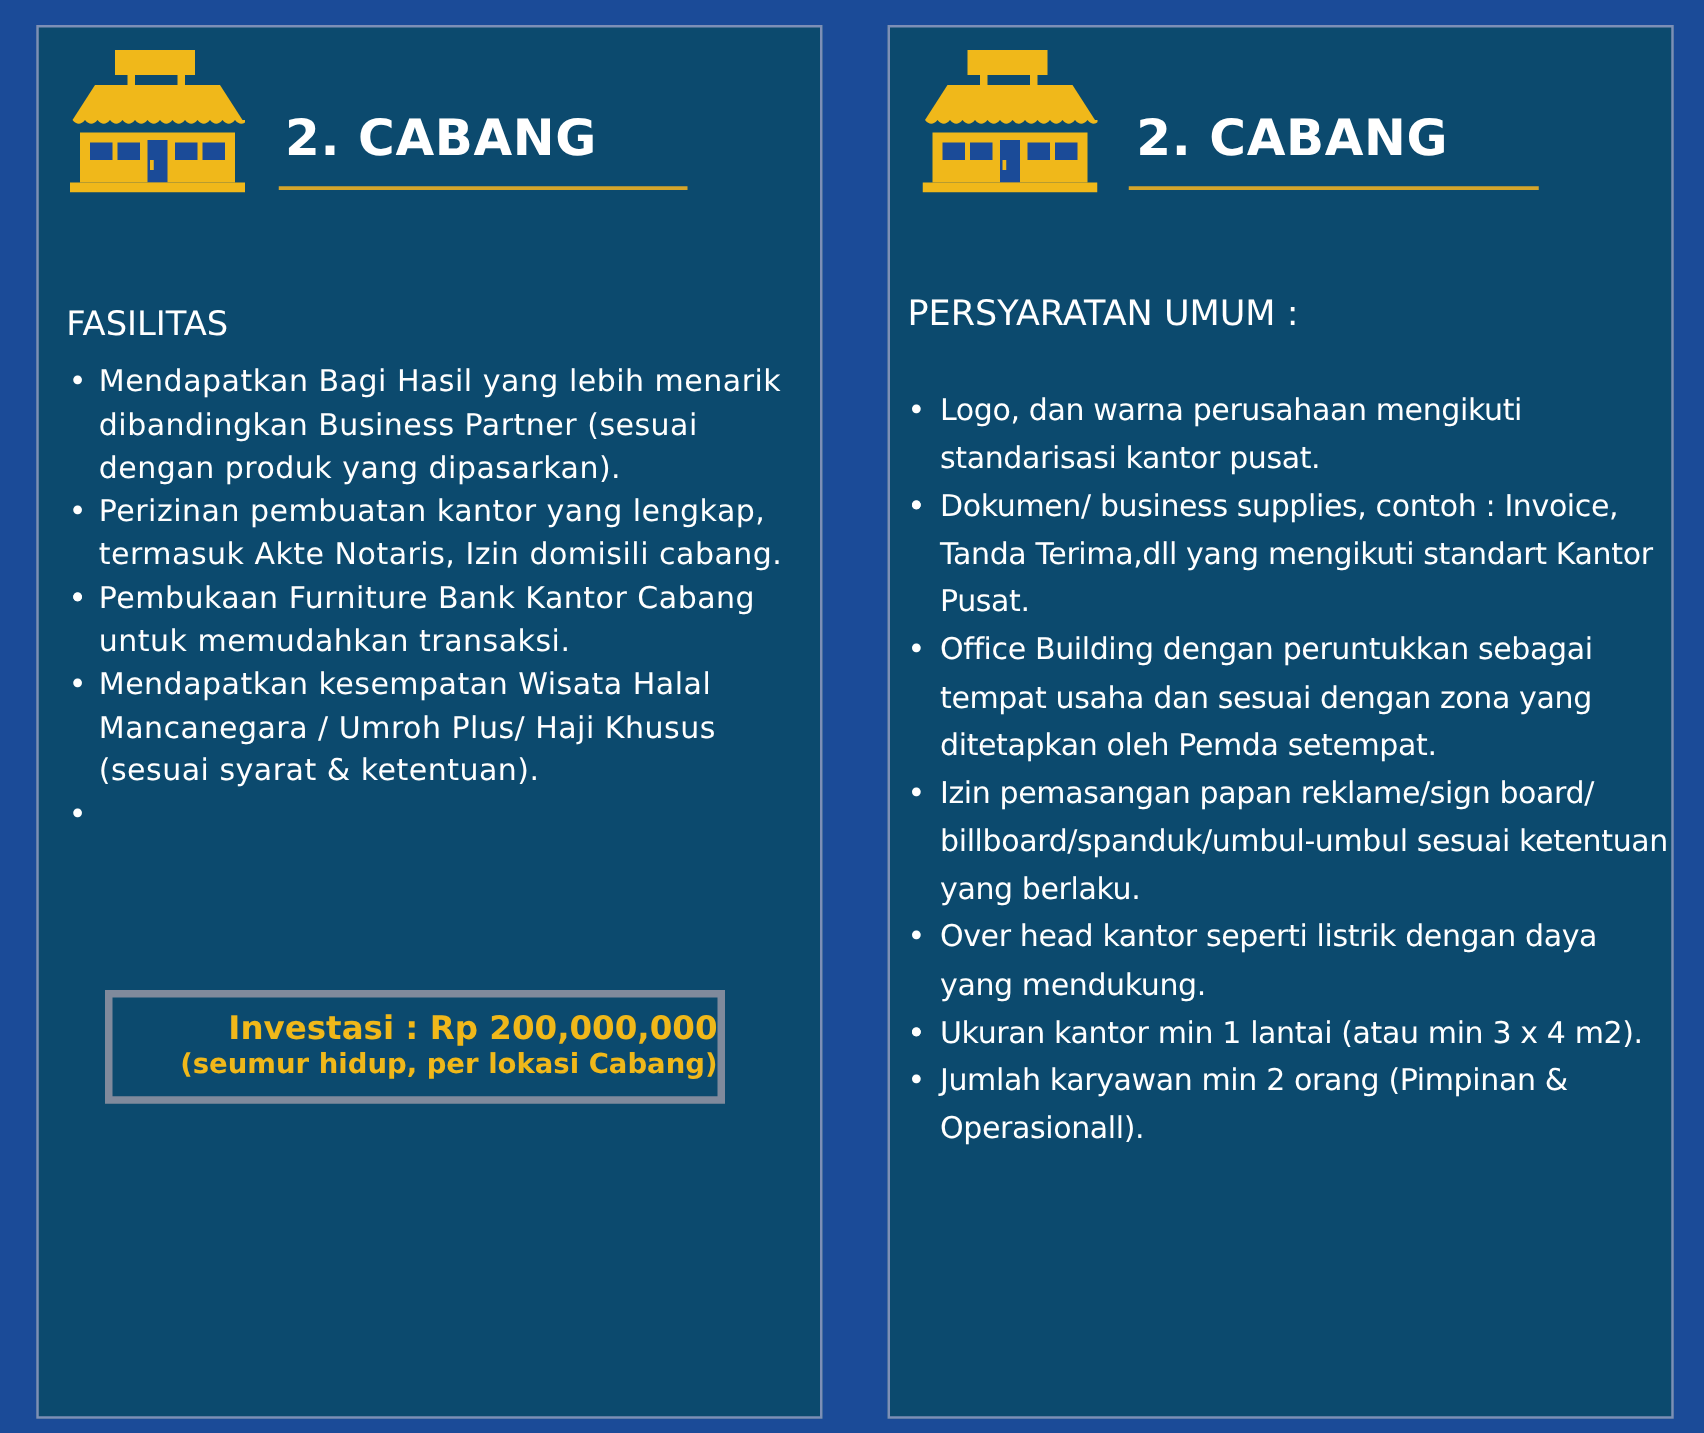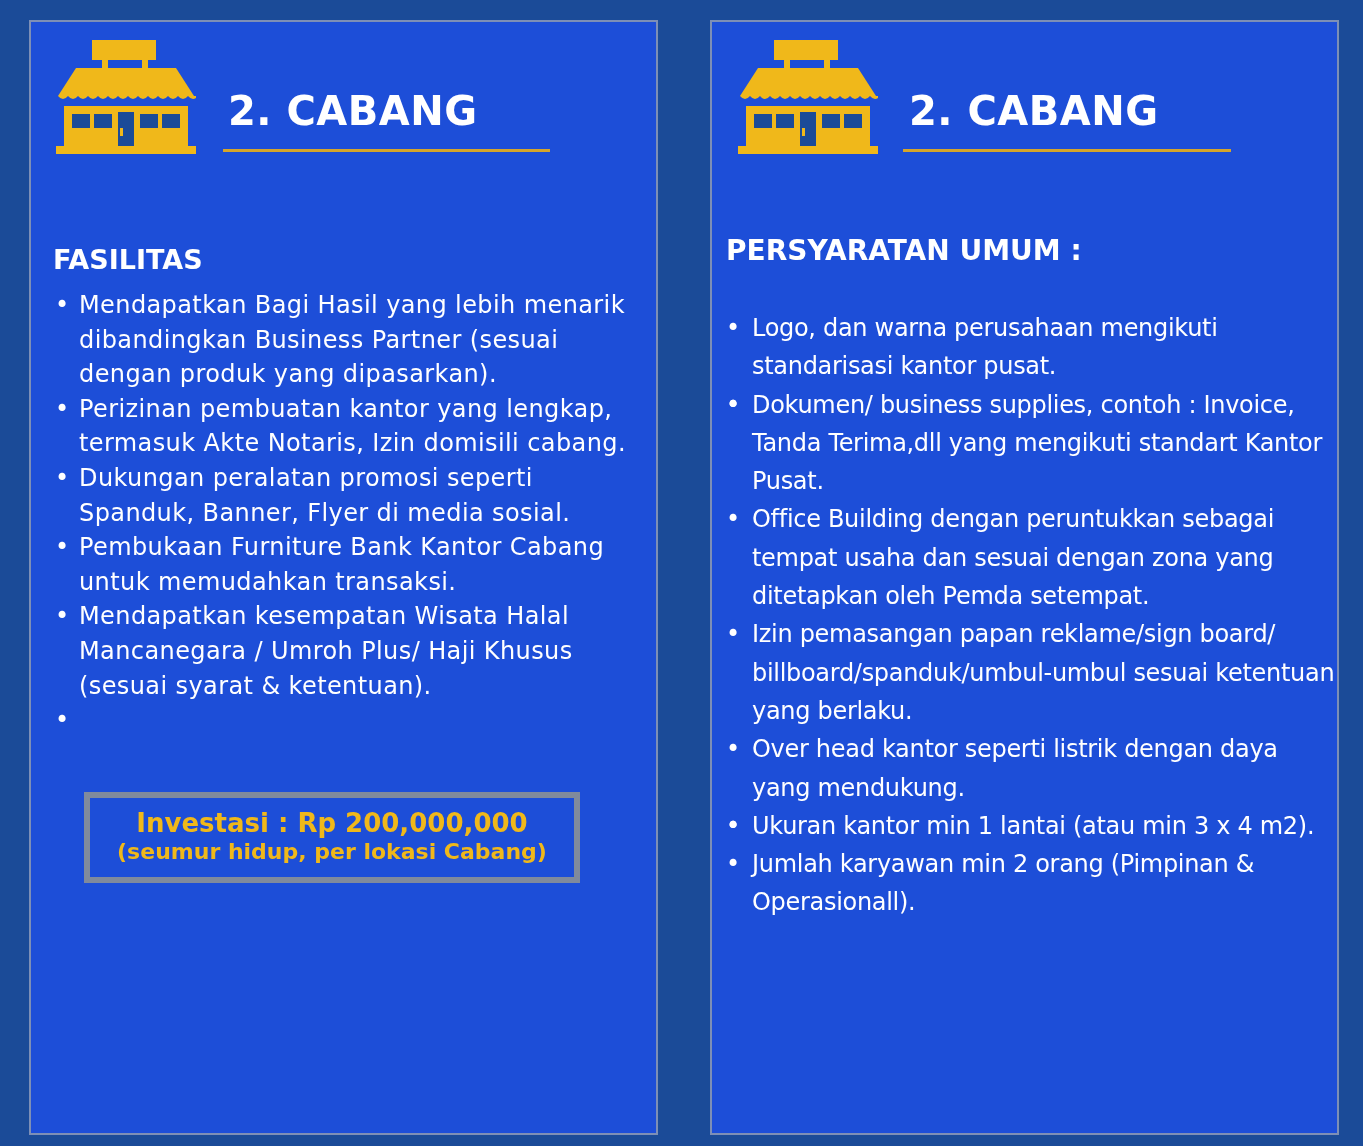--- a/index.html
+++ b/index.html
@@ -9,21 +9,21 @@
       position: relative;
       overflow: hidden;
       font-family: "Liberation Sans", sans-serif;
       color: #ffffff;
     }
     .panel {
       position: absolute;
       top: 20px;
       border: 2px solid #7d8fb6;
       box-sizing: border-box;
-      background: #1d4ed8;
+      background: #0c4a6e;
     }
     .panel.left { left: 29px; width: 629px; height: 1115px; }
     .panel.right { left: 710px; width: 629px; height: 1115px; }
 
     .icon {
       position: absolute;
       top: 18px;
       width: 140px; height: 114px;
     }
     .title {
@@ -44,21 +44,21 @@
     }
 
     
     .left .icon { left: 25px; }
     .left .title { left: 197px; }
     .left .underline { left: 192px; width: 327px; }
 
     .section-heading {
       position: absolute;
       font-family: "DejaVu Sans", sans-serif;
-      font-weight: bold;
+      font-weight: normal;
       color: #ffffff;
     }
     .left .section-heading { left: 22px; top: 222px; font-size: 27px; }
 
     .fac-list {
       position: absolute;
       left: 22px; top: 266px;
       width: 600px;
       margin: 0; padding: 0;
       list-style: none;
@@ -74,21 +74,21 @@
     .fac-list li .bullet {
       position: absolute; left: 2px; top: 0;
     }
 
     .invest-box {
       position: absolute;
       left: 53px; top: 770px;
       width: 496px; height: 91px;
       border: 6px solid #808a9c;
       box-sizing: border-box;
-      text-align: center;
+      text-align: right;
       color: #f0b81a;
       font-family: "DejaVu Sans", sans-serif;
       font-weight: bold;
     }
     .invest-main { font-size: 26px; margin-top: 9px; line-height: 32px; }
     .invest-sub { font-size: 22px; line-height: 26px; }
 
     
     .right .icon { left: 26px; }
     .right .title { left: 197px; }
@@ -134,21 +134,21 @@
     <rect x="0" y="106" width="140" height="8" fill="#f0b81a"></rect>
   </svg>
   <div class="title">2. CABANG</div>
   <div class="underline"></div>
 
   <div class="section-heading">FASILITAS</div>
 
   <ul class="fac-list">
     <li><span class="bullet">•</span><span>Mendapatkan Bagi Hasil yang lebih menarik dibandingkan Business Partner (sesuai dengan produk yang dipasarkan).</span></li>
     <li><span class="bullet">•</span><span>Perizinan pembuatan kantor yang lengkap, termasuk Akte Notaris, Izin domisili cabang.</span></li>
-    <li><span class="bullet">•</span><span>Dukungan peralatan promosi seperti Spanduk, Banner, Flyer di media sosial.</span></li>
+    <li><span class="bullet">•</span></li>
     <li><span class="bullet">•</span><span>Pembukaan Furniture Bank Kantor Cabang untuk memudahkan transaksi.</span></li>
     <li><span class="bullet">•</span><span>Mendapatkan kesempatan Wisata Halal Mancanegara / Umroh Plus/ Haji Khusus (sesuai syarat &amp; ketentuan).</span></li>
     <li><span class="bullet">•</span></li>
   </ul>
 
   <div class="invest-box">
     <div class="invest-main">Investasi : Rp 200,000,000</div>
     <div class="invest-sub">(seumur hidup, per lokasi Cabang)</div>
   </div>
 </div>

